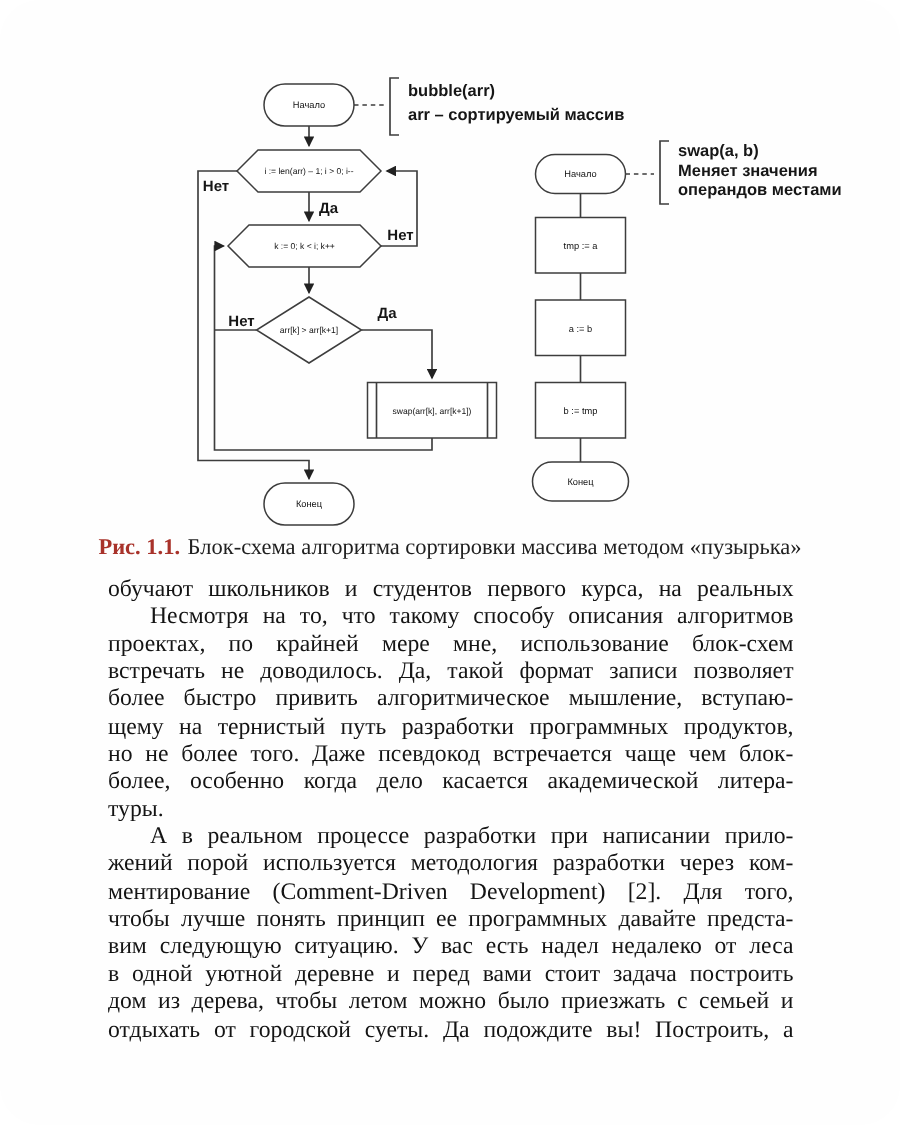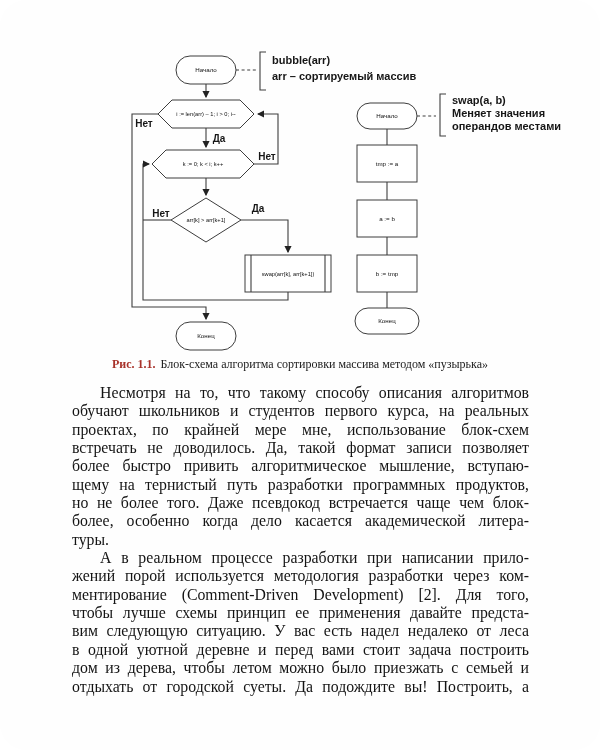--- a/index.html
+++ b/index.html
@@ -13,21 +13,21 @@
   .shape{fill:#ffffff;stroke:#3d3d3d;stroke-width:1;}
   .conn{fill:none;stroke:#3d3d3d;stroke-width:1.1;}
   .dash{stroke-dasharray:3 2.6;}
   .shape-label{font-size:6.2px;text-anchor:middle;}
   .tiny-label{font-size:5.7px;text-anchor:middle;}
   .branch-label{font-size:10px;font-weight:bold;text-anchor:middle;fill:#161616;}
   .annot{font-size:11px;font-weight:bold;fill:#161616;}
 
   
   .caption{position:absolute;top:357px;left:0;width:600px;text-align:center;
-           font-size:12px;color:#202020;}
+           font-size:15px;color:#202020;}
   .cap-label{font-weight:bold;margin-right:5px;}
 
   
   .bodytext{position:absolute;top:384px;left:72px;width:457px;
             font-size:15.8px;line-height:18.35px;color:#141414;}
   .line{text-align:justify;text-align-last:justify;white-space:nowrap;}
   .line.first{text-indent:28px;}
   .line.lastline{text-align:center;text-align-last:left;}
 
   
@@ -124,35 +124,35 @@
       <text class="shape-label" x="387" y="323">Конец</text>
     </g>
   </svg>
 
   <div class="caption">
     <span class="cap-label" style="color: rgb(168, 50, 42);">Рис. 1.1.</span><span>Блок-схема алгоритма сортировки массива методом «пузырька»</span>
   </div>
 
   <div class="bodytext">
       <div>
+        <div class="line">обучают школьников и студентов первого курса, на реальных</div>
         <div class="line first">Несмотря на то, что такому способу описания алгоритмов</div>
-        <div class="line">обучают школьников и студентов первого курса, на реальных</div>
         <div class="line">проектах, по крайней мере мне, использование блок-схем</div>
         <div class="line">встречать не доводилось. Да, такой формат записи позволяет</div>
         <div class="line">более быстро привить алгоритмическое мышление, вступаю-</div>
         <div class="line">щему на тернистый путь разработки программных продуктов,</div>
         <div class="line">но не более того. Даже псевдокод встречается чаще чем блок-</div>
         <div class="line">более, особенно когда дело касается академической литера-</div>
         <div class="line lastline">туры.</div>
       </div>
       <div>
         <div class="line first">А в реальном процессе разработки при написании прило-</div>
         <div class="line">жений порой используется методология разработки через ком-</div>
         <div class="line">ментирование (Comment-Driven Development) [2]. Для того,</div>
-        <div class="line">чтобы лучше схемы принцип ее применения давайте предста-</div>
+        <div class="line">чтобы лучше понять принцип ее программных давайте предста-</div>
         <div class="line">вим следующую ситуацию. У вас есть надел недалеко от леса</div>
         <div class="line">в одной уютной деревне и перед вами стоит задача построить</div>
         <div class="line">дом из дерева, чтобы летом можно было приезжать с семьей и</div>
         <div class="line">отдыхать от городской суеты. Да подождите вы! Построить, а</div>
       </div>
     </div>
 
 </div>
 
 </body></html>

